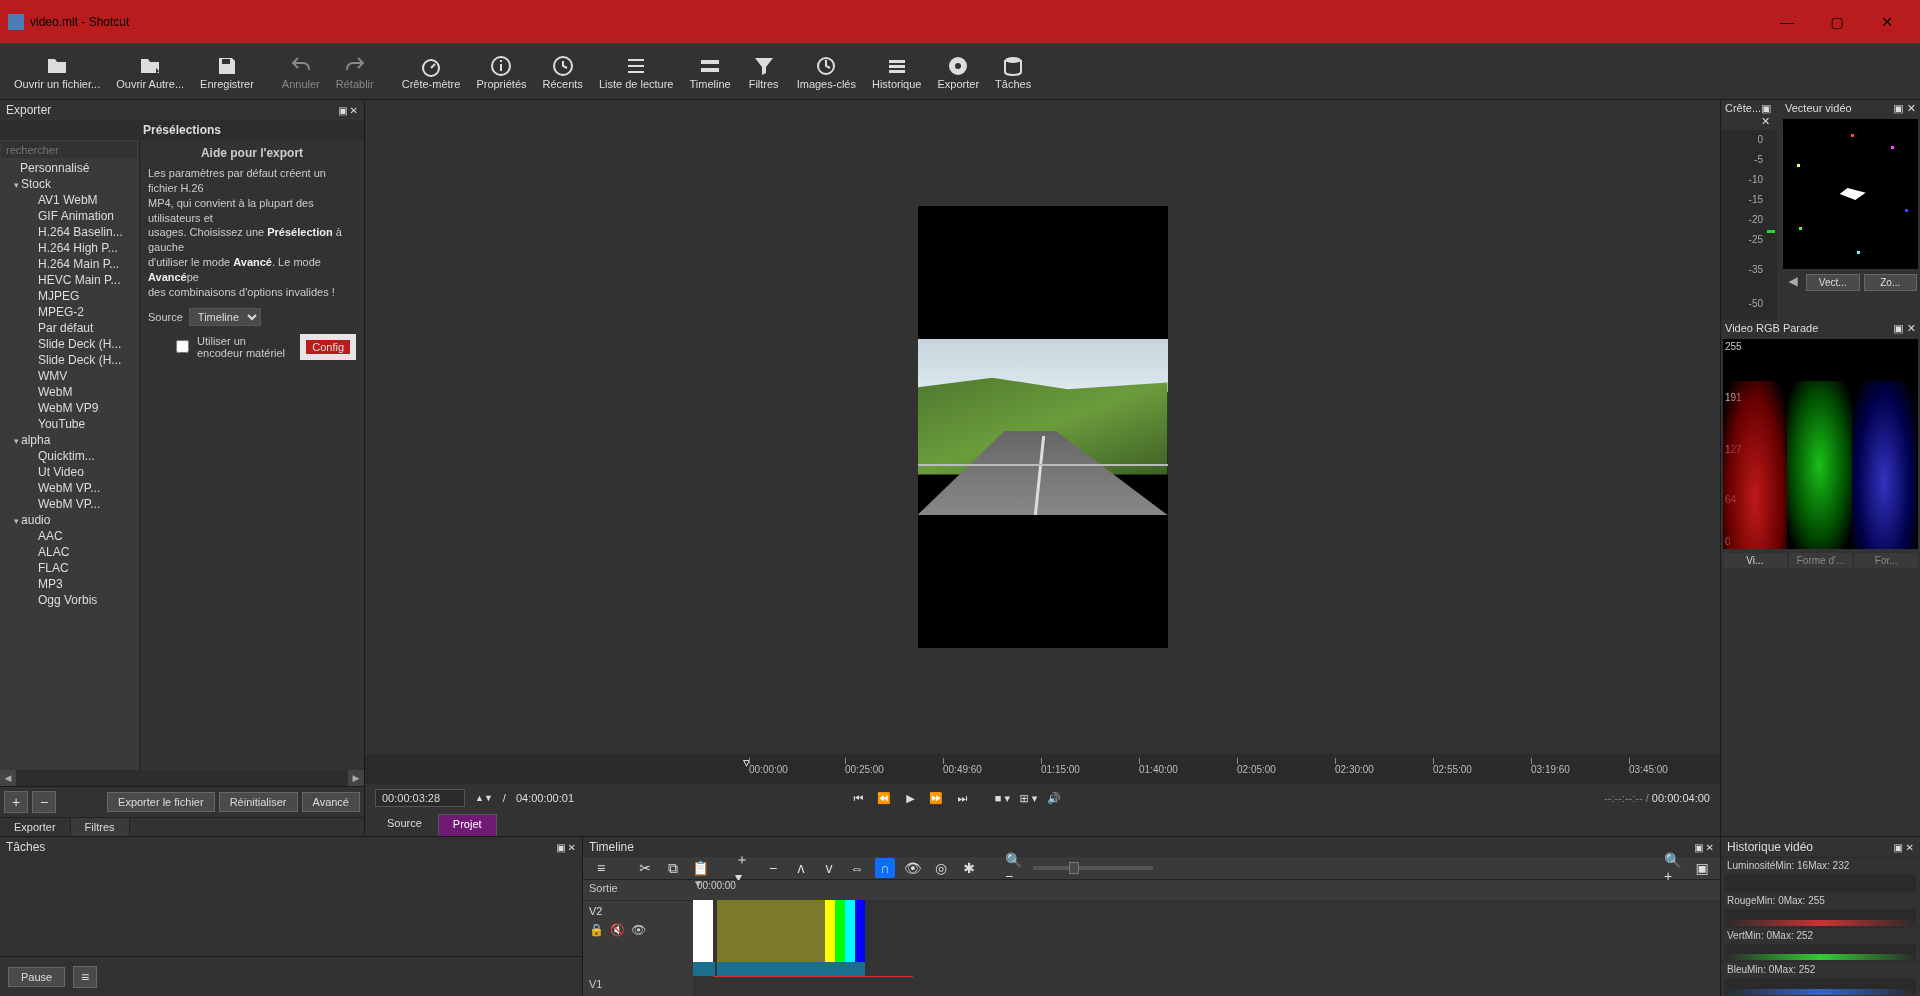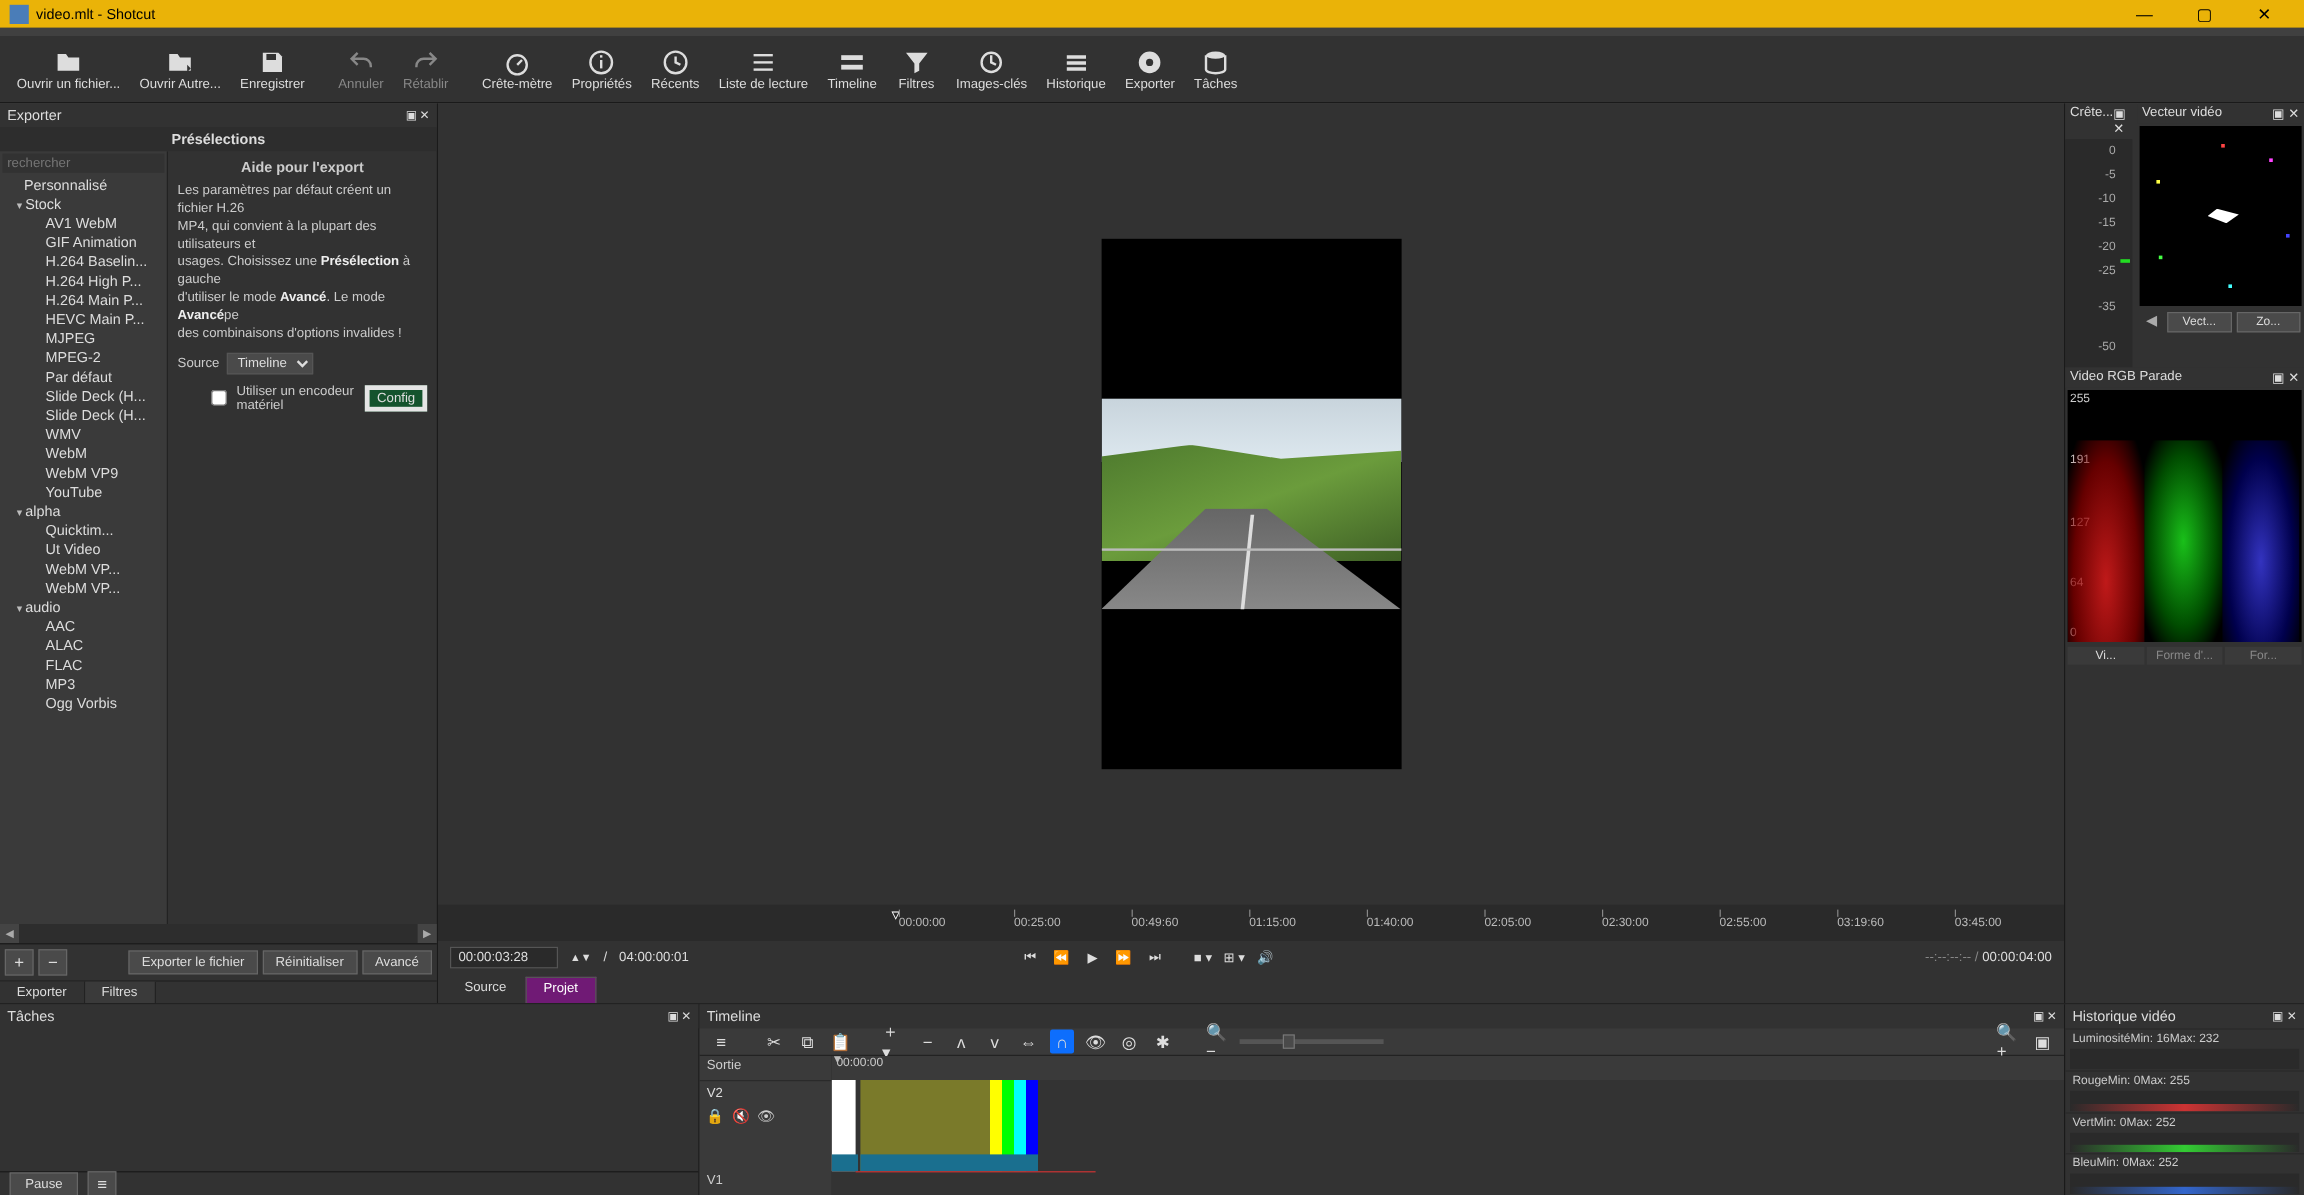--- a/index.html
+++ b/index.html
@@ -1,20 +1,20 @@
 <!DOCTYPE html>
 <html><head>
 <meta charset="utf-8">
 <style>
 * { margin:0; padding:0; box-sizing:border-box; font-family:"Segoe UI",Arial,sans-serif; }
 body { background:#fff; width:1920px; height:996px; overflow:hidden; color:#ddd; font-size:12px; }
 .window { width:1920px; height:996px; background:#fff; display:flex; flex-direction:column; }
 
 
-.titlebar { height:30px; background:#eab308; display:flex; align-items:center; padding:0 8px; color:#000; border-bottom:7px solid #404040; }
+.titlebar { height:44px; background:#b91c1c; display:flex; align-items:center; padding:0 8px; color:#000; border-bottom:1px solid #404040; }
 .titlebar-icon { width:16px; height:16px; background:#4a7db8; margin-right:6px; }
 .titlebar-title { flex:1; font-size:12px; color:#000; }
 .titlebar-btns { display:flex; gap:20px; padding-right:10px; }
 .titlebar-btn { width:30px; text-align:center; font-size:14px; color:#000; cursor:pointer; }
 
 
 .menubar { height:24px; background:#323232; display:flex; align-items:center; padding:0 8px; gap:2px; }
 .menuitem { padding:2px 10px; color:#ddd; font-size:12px; cursor:pointer; }
 .menuitem .ul { text-decoration:underline; }
 
@@ -45,21 +45,21 @@
 .tree-item.cat { padding-left:28px; }
 .tree-item.cat::before { content:"▾ "; font-size:9px; color:#bbb; margin-left:-14px; }
 .presel-right { flex:1; padding:6px 8px; font-size:11px; color:#ccc; overflow:hidden; }
 .help-title { font-weight:bold; text-align:center; margin-bottom:6px; font-size:12px; }
 .help-text { line-height:1.35; margin-bottom:8px; }
 .help-text b { font-weight:bold; color:#eee; }
 .src-row { display:flex; align-items:center; gap:6px; margin-bottom:8px; font-size:11px; }
 .src-row select { background:#4a4a4a; color:#ddd; border:1px solid #555; font-size:11px; padding:1px 4px; }
 .hw-row { display:flex; align-items:center; gap:8px; padding-left:28px; }
 .hw-row input[type=checkbox] { }
-.cfgbtn { background:#14532d; color:#ddd; border:4px solid #e5e5e5; padding:1px 6px; font-size:11px; margin-left:auto; cursor:pointer; }
+.cfgbtn { background:#b91c1c; color:#ddd; border:6px solid #e5e5e5; padding:1px 6px; font-size:11px; margin-left:auto; cursor:pointer; }
 
 .leftbottom { background:#323232; border-top:1px solid #1a1a1a; }
 .plusminus { display:flex; padding:4px; gap:4px; align-items:center; }
 .sqbtn { width:24px; height:22px; background:#4a4a4a; border:1px solid #666; color:#ddd; display:flex; align-items:center; justify-content:center; font-size:14px; cursor:pointer; }
 .txtbtn { background:#4a4a4a; color:#ddd; border:1px solid #666; padding:3px 10px; font-size:11px; cursor:pointer; }
 .tabs-row { display:flex; border-top:1px solid #222; }
 .tab { padding:3px 14px; font-size:11px; color:#ddd; background:#3a3a3a; border-right:1px solid #222; cursor:pointer; }
 .tab.active { background:#323232; }
 
 
@@ -107,21 +107,21 @@
 .rgb-g { left:33%; background:radial-gradient(ellipse at 50% 50%, #2f2 0%, #060 60%, transparent 90%); }
 .rgb-b { left:66%; background:radial-gradient(ellipse at 50% 60%, #44f 0%, #006 60%, transparent 90%); }
 .rgb-tabs { display:flex; gap:2px; padding:2px; }
 .rgb-tab { flex:1; background:#3a3a3a; color:#ddd; font-size:10px; padding:2px; text-align:center; cursor:pointer; overflow:hidden; }
 .rgb-tab.dim { color:#888; }
 
 
 .bottom { height:160px; display:flex; background:#2a2a2a; border-top:1px solid #1a1a1a; }
 .tasks { width:583px; background:#323232; border-right:1px solid #1a1a1a; display:flex; flex-direction:column; }
 .tasks-body { flex:1; }
-.tasks-foot { height:20px; display:flex; align-items:center; gap:8px; padding:0 8px; border-top:1px solid #1a1a1a; }
+.tasks-foot { height:40px; display:flex; align-items:center; gap:8px; padding:0 8px; border-top:1px solid #1a1a1a; }
 .pausebtn { background:#4a4a4a; border:1px solid #666; color:#ddd; padding:3px 12px; font-size:11px; cursor:pointer; }
 
 .timeline { flex:1; background:#323232; display:flex; flex-direction:column; }
 .tl-toolbar { height:30px; display:flex; align-items:center; gap:8px; padding:0 8px; background:#3a3a3a; border-bottom:1px solid #222; }
 .tl-tbtn { width:20px; height:20px; cursor:pointer; color:#ddd; display:flex; align-items:center; justify-content:center; font-size:14px; }
 .tl-tbtn.sel { background:#0d6efd; border-radius:2px; }
 .zoom-slider { width:120px; height:4px; background:#555; position:relative; }
 .zoom-slider .thumb { position:absolute; left:30%; top:-4px; width:10px; height:12px; background:#4a4a4a; border:1px solid #777; }
 .tl-body { flex:1; display:flex; }
 .tl-left { width:110px; background:#3a3a3a; }

